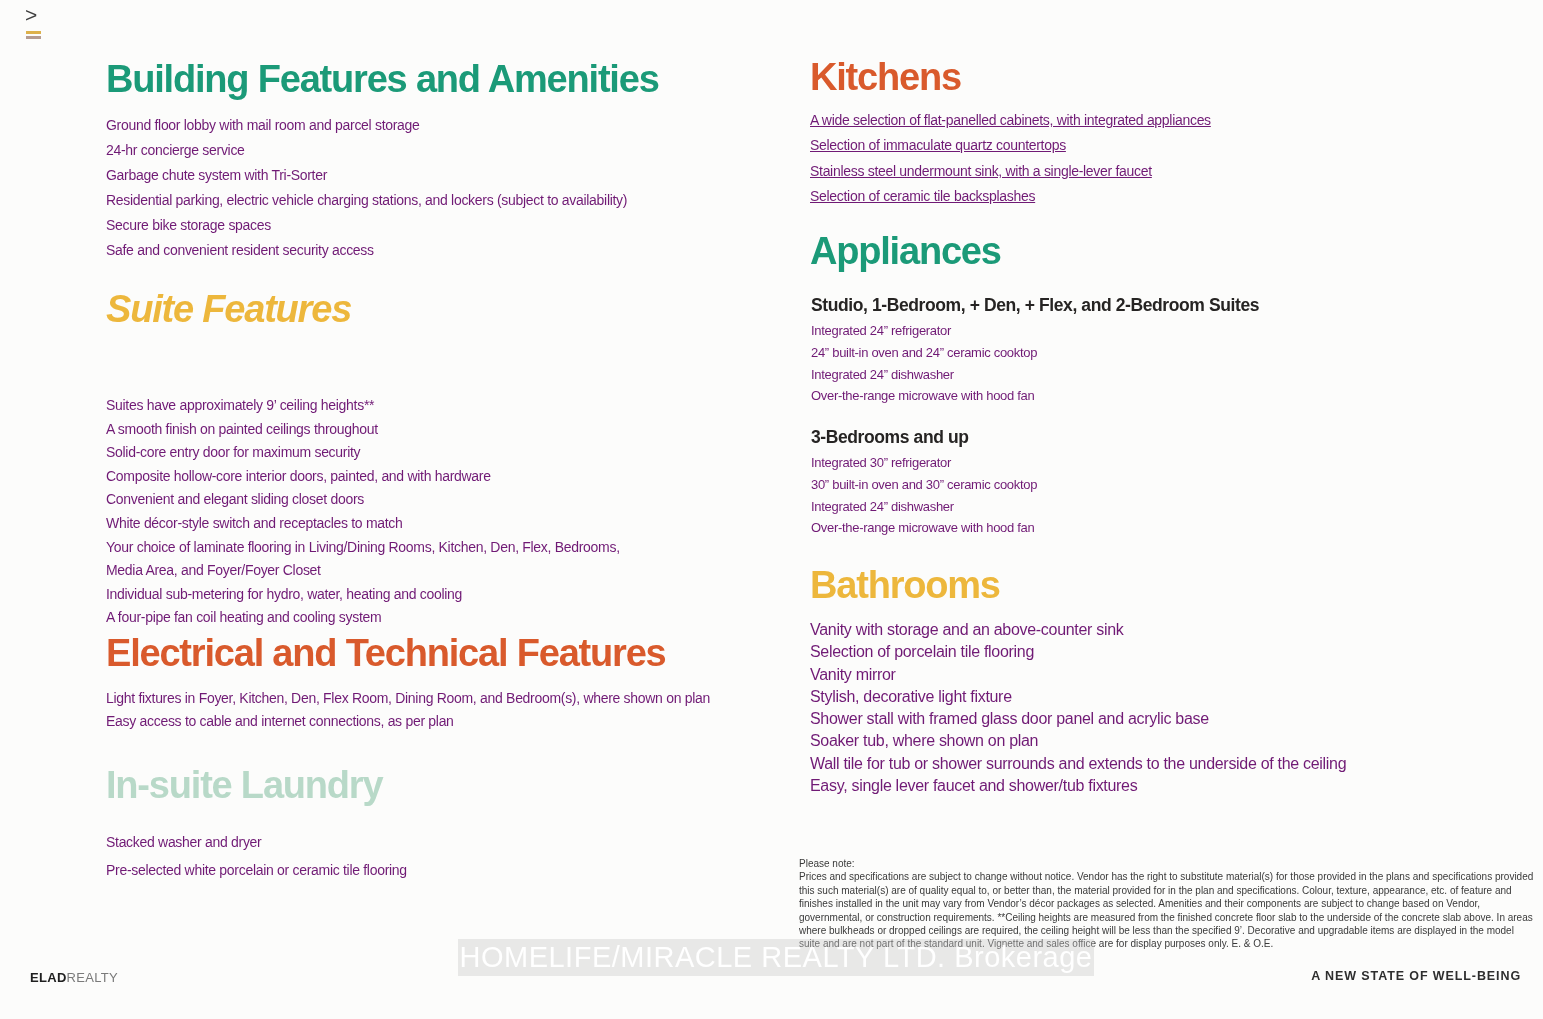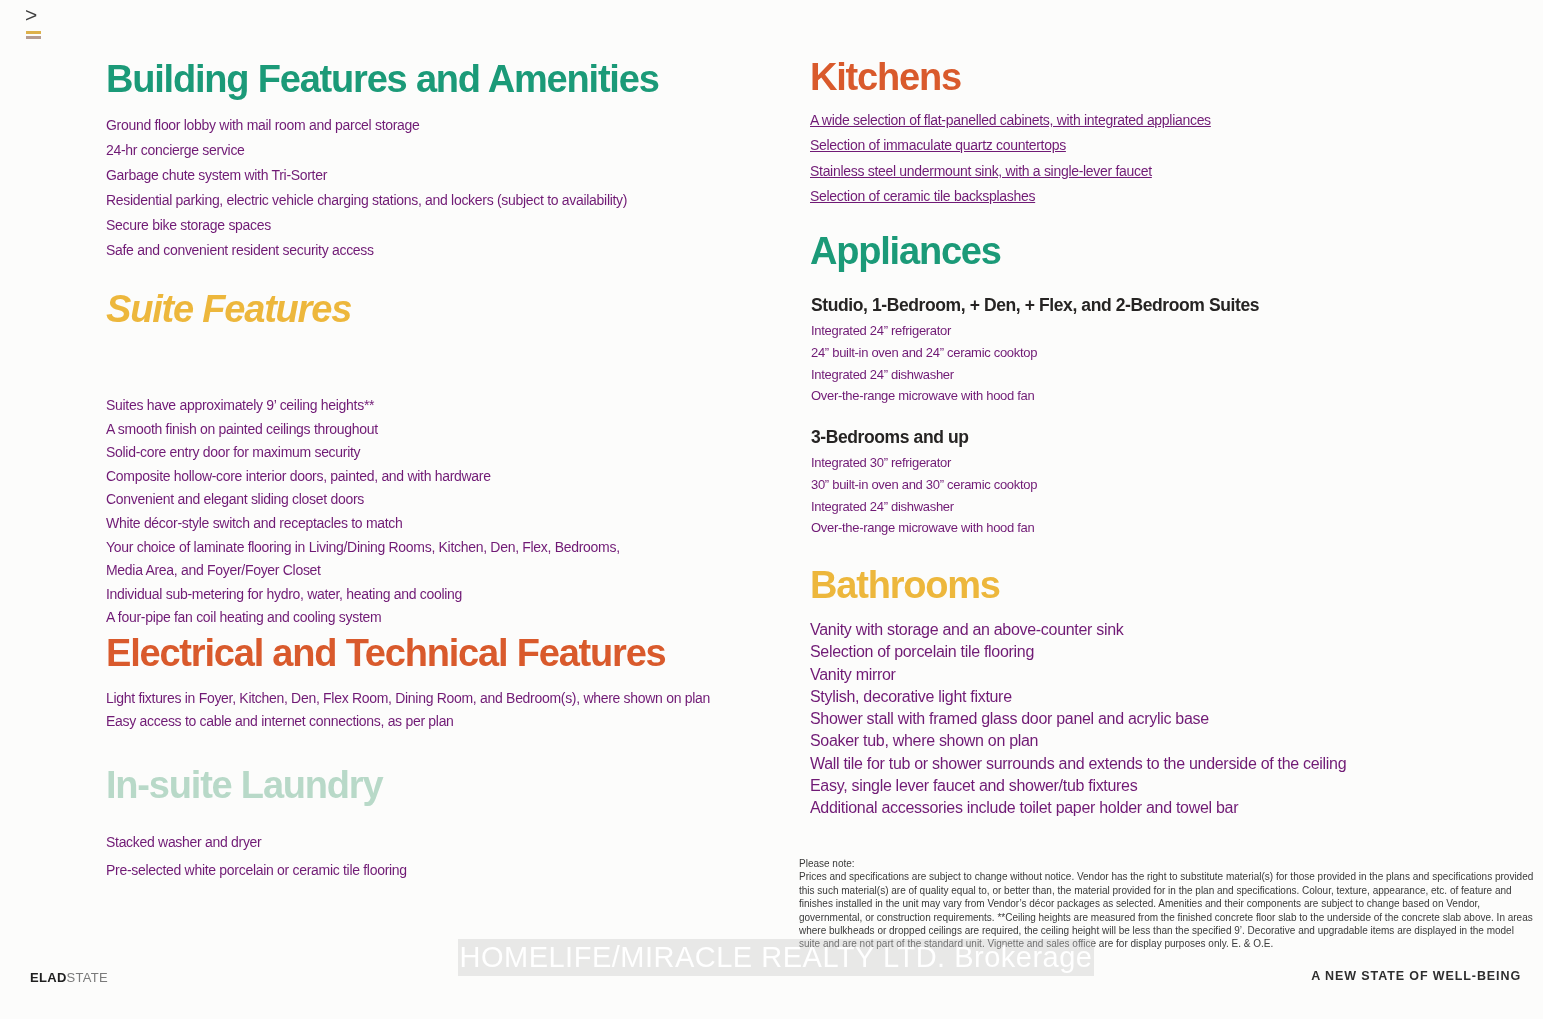--- a/index.html
+++ b/index.html
@@ -158,26 +158,25 @@
 <div class="abs sec-title gold" style="left:810px; top:562px;">Bathrooms</div>
 <div class="abs list lh-bath" style="left:810px; top:619px; width:660px;">
     <div class="li">Vanity with storage and an above-counter sink</div>
     <div class="li">Selection of porcelain tile flooring</div>
     <div class="li">Vanity mirror</div>
     <div class="li">Stylish, decorative light fixture</div>
     <div class="li">Shower stall with framed glass door panel and acrylic base</div>
     <div class="li">Soaker tub, where shown on plan</div>
     <div class="li">Wall tile for tub or shower surrounds and extends to the underside of the ceiling</div>
     <div class="li">Easy, single lever faucet and shower/tub fixtures</div>
-    <div class="li">Additional accessories include toilet paper holder and towel bar</div>
   </div>
 
 <div class="abs footnote" style="left:799px; top:857px;">
   <div>Please note:</div>
   <div>Prices and specifications are subject to change without notice. Vendor has the right to substitute material(s) for those provided in the plans and specifications provided this such material(s) are of quality equal to, or better than, the material provided for in the plan and specifications. Colour, texture, appearance, etc. of feature and finishes installed in the unit may vary from Vendor’s décor packages as selected. Amenities and their components are subject to change based on Vendor, governmental, or construction requirements. **Ceiling heights are measured from the finished concrete floor slab to the underside of the concrete slab above. In areas where bulkheads or dropped ceilings are required, the ceiling height will be less than the specified 9’. Decorative and upgradable items are displayed in the model suite and are not part of the standard unit. Vignette and sales office are for display purposes only. E. &amp; O.E.</div>
 </div>
 
 <div class="abs watermark">HOMELIFE/MIRACLE REALTY LTD. Brokerage</div>
 
 <div class="abs brand">
-  <span class="b">ELAD</span><span class="l">STATE</span>
+  <span class="b">ELAD</span><span class="l">REALTY</span>
 </div>
 <div class="abs tagline">A NEW STATE OF WELL-BEING</div>
 
 </body></html>

